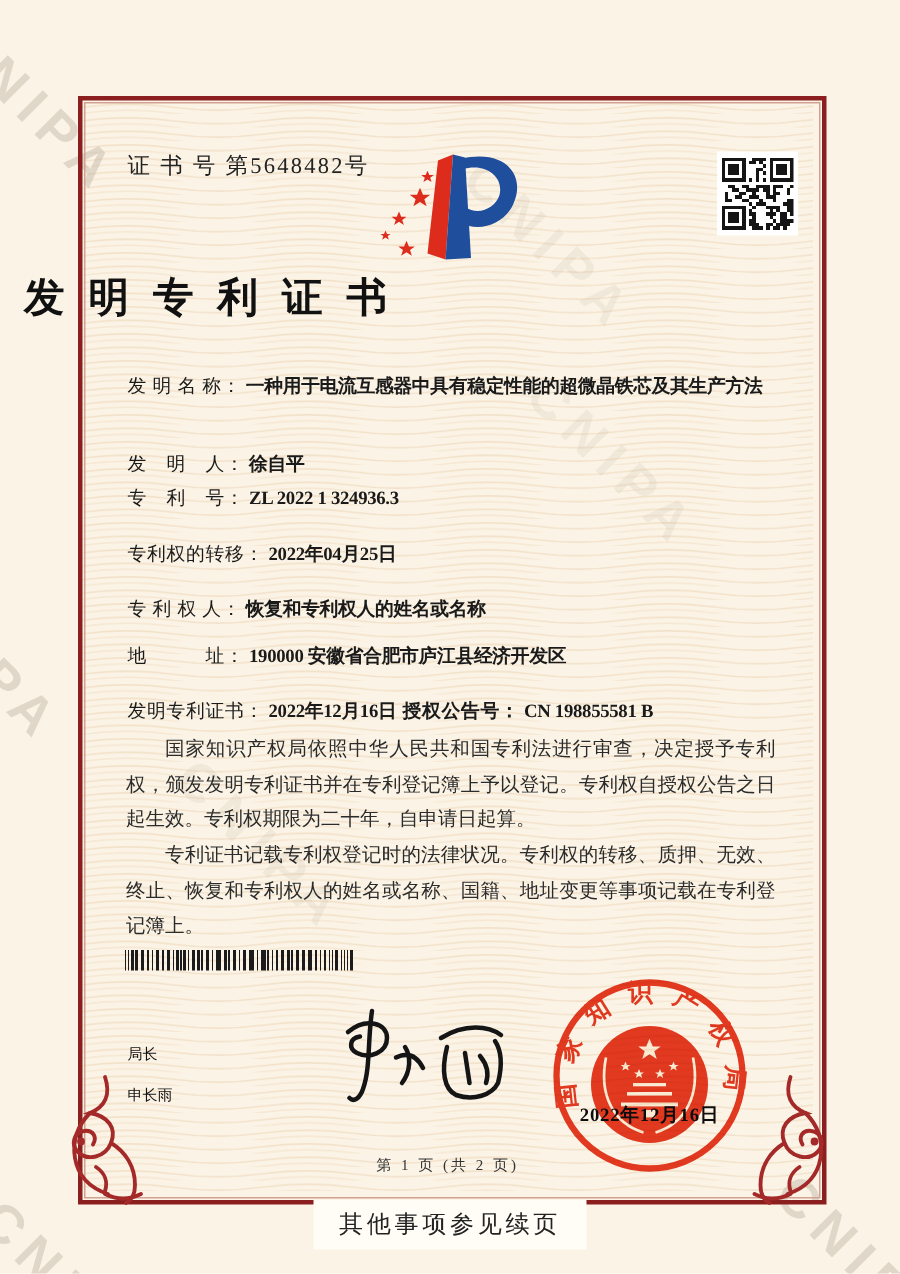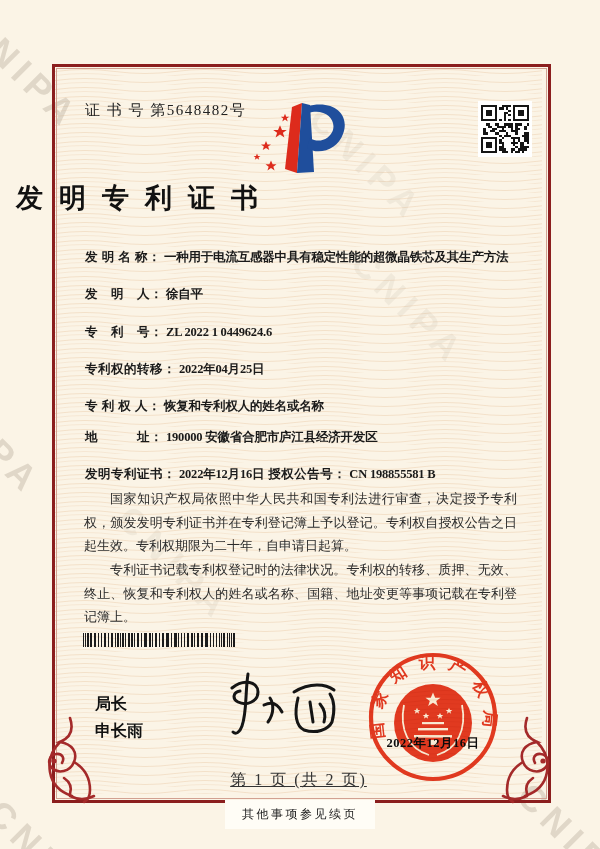--- a/index.html
+++ b/index.html
@@ -34,38 +34,38 @@
   
   .cert-no{position:absolute;left:85px;top:101px;z-index:5;font-size:15px;letter-spacing:1.5px;color:#222;}
   .logo{position:absolute;left:252px;top:99px;z-index:5;}
   .qr-box{position:absolute;left:478px;top:101px;width:48px;height:50px;background:#fff;padding:3px;z-index:5;}
   .page-title{
     position:absolute;left:0;top:180px;width:600px;z-index:5;text-align:left;
     font-size:27px;font-weight:600;letter-spacing:16px;padding-left:16px;box-sizing:border-box;color:#111;
   }
   
   .row{position:absolute;left:85px;width:436px;z-index:5;font-size:12.5px;white-space:nowrap;color:#1a1a1a;}
-  .row .lbl{font-weight:700;letter-spacing:.5px;text-align:right;}
+  .row .lbl{font-weight:400;letter-spacing:.5px;text-align:right;}
   .row .val{font-weight:600;margin-left:3px;letter-spacing:-0.2px;font-family:Liberation Serif, serif;}
   .row .lbl2{font-weight:600;letter-spacing:.5px;margin-left:4px;}
   
   .paras{position:absolute;left:84px;top:487px;width:433px;z-index:5;}
   .paras p{margin:0;font-size:13px;line-height:1.82;text-indent:2em;text-align:justify;color:#2b2b2b;}
   
   .barcode{position:absolute;left:83px;top:633px;z-index:5;}
-  .signer{position:absolute;left:95px;top:690px;z-index:5;
-    font-family:"Liberation Sans","DejaVu Sans",sans-serif;font-weight:bold;font-size:16px;line-height:27px;color:#111;}
+  .signer{position:absolute;left:85px;top:690px;z-index:5;
+    font-family:"Liberation Sans","DejaVu Sans",sans-serif;font-weight:normal;font-size:10px;line-height:27px;color:#111;}
   .signature{position:absolute;left:218px;top:660px;z-index:6;}
   .seal{position:absolute;left:366px;top:650px;z-index:5;opacity:.95;mix-blend-mode:multiply;}
   .seal-date{position:absolute;left:364px;top:735px;width:138px;z-index:7;text-align:center;
     font-size:12.5px;font-weight:bold;letter-spacing:.5px;color:#0d0d0d;}
-  .page-info{position:absolute;left:52px;top:770px;width:493px;z-index:5;text-align:center;font-size:16px;color:#333;letter-spacing:2px;text-decoration:underline;}
+  .page-info{position:absolute;left:52px;top:770px;width:493px;z-index:5;text-align:center;font-size:10px;color:#333;letter-spacing:2px;}
   .note{
     position:absolute;left:50%;transform:translateX(-50%);top:800px;z-index:7;
-    background:#fffdf6;padding:6px 17px;font-size:12px;letter-spacing:2.5px;color:#222;white-space:nowrap;
+    background:#fffdf6;padding:6px 17px;font-size:16px;letter-spacing:2.5px;color:#222;white-space:nowrap;
   }
 </style>
 </head>
 <body>
 
 <svg class="waves" width="487" height="727">
   <defs>
     <pattern id="wv" width="120" height="9" patternUnits="userSpaceOnUse">
       <path d="M0,4.5 Q30,0.5 60,4.5 T120,4.5" fill="none" stroke="#ecd0b0" stroke-width="1"></path>
       <path d="M0,8.5 Q30,4.5 60,8.5 T120,8.5" fill="none" stroke="#f2ddc4" stroke-width="1"></path>
@@ -250,25 +250,25 @@
       <rect x="1" y="15" width="5" height="5" fill="#fff"></rect>
       <rect x="2" y="16" width="3" height="3" fill="#151515"></rect>
     </svg>
 </div>
 
 <div class="page-title">发明专利证书</div>
 
 <div class="row" style="top:249px">
   <span class="lbl">发 明 名 称：</span><span class="val">一种用于电流互感器中具有稳定性能的超微晶铁芯及其生产方法</span>
 </div>
-<div class="row" style="top:286px">
+<div class="row" style="top:301px">
   <span class="lbl">发　明　人：</span><span class="val">徐自平</span>
 </div>
 <div class="row" style="top:324px">
-  <span class="lbl">专　利　号：</span><span class="val">ZL 2022 1 0449624.6</span>
+  <span class="lbl">专　利　号：</span><span class="val">ZL 2022 1 324936.3</span>
 </div>
 <div class="row" style="top:361px">
   <span class="lbl">专利权的转移：</span><span class="val">2022年04月25日</span>
 </div>
 <div class="row" style="top:398px">
   <span class="lbl">专 利 权 人：</span><span class="val">恢复和专利权人的姓名或名称</span>
 </div>
 <div class="row" style="top:429px">
   <span class="lbl">地　　　址：</span><span class="val">190000 安徽省合肥市庐江县经济开发区</span>
 </div>

